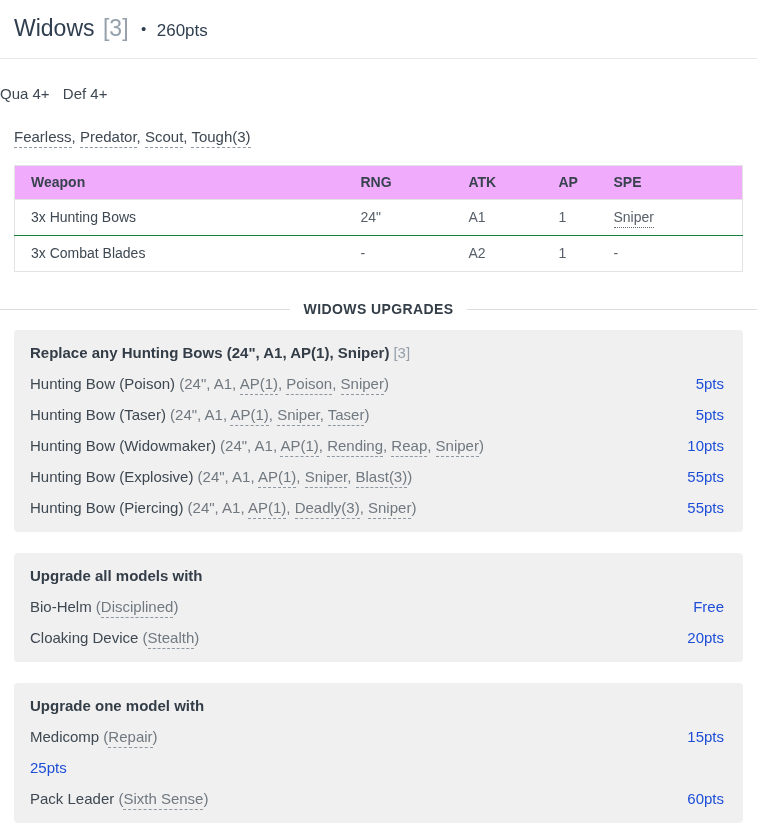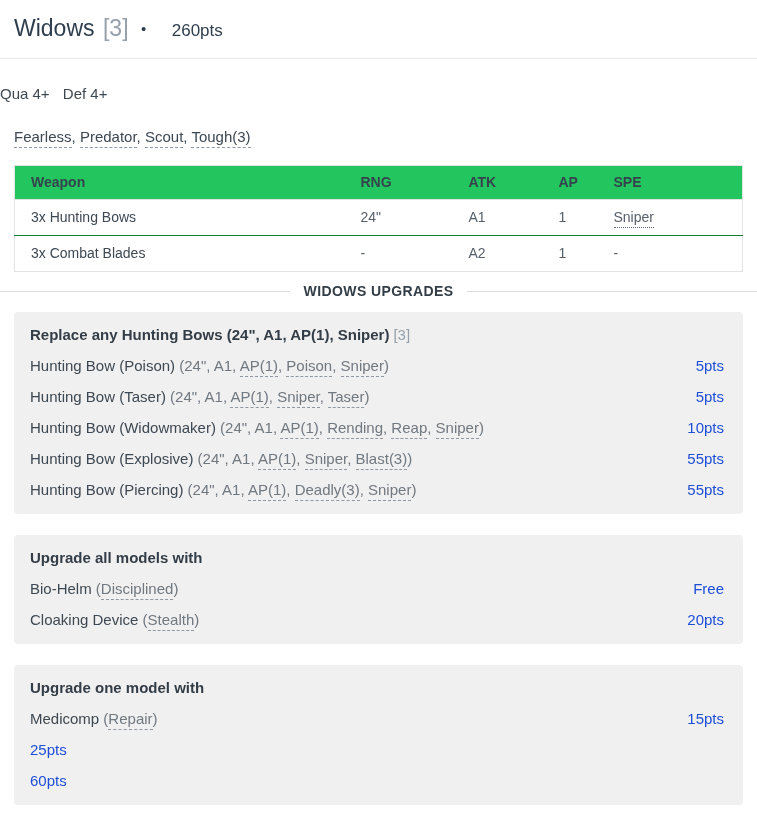--- a/index.html
+++ b/index.html
@@ -14,21 +14,21 @@
   
   .unit-header {
     padding: 13px 14px 12px;
     border-bottom: 1px solid #e8e8e8;
     line-height: 30px;
     white-space: nowrap;
   }
   .unit-name { font-size: 23px; color: #2f3e4e; }
   .unit-size-badge { font-size: 23px; color: #95a0aa; font-weight: 300; margin-left: 4px; }
   .bullet { font-size: 15px; color: #2f3e4e; margin: 0 6px 0 8px; vertical-align: 2px; }
-  .unit-points { font-size: 17px; color: #2f3e4e; margin-left: 15px; }
+  .unit-points { font-size: 17px; color: #2f3e4e; }
 
   
   .statline { margin: 26px 0 0; font-size: 15px; line-height: 18px; color: #3e4852; }
   .stat-pair { margin-right: 9px; }
 
   
   .rules-line { margin: 24px 14px 0; font-size: 15px; line-height: 19px; color: #3e4852; }
   .rule-dashed {
     border-bottom: 1px dashed #8f98a1;
     padding-bottom: 2px;
@@ -37,21 +37,21 @@
 
   
   .table-wrap { margin: 19px 14px 0; }
   table.weapons {
     width: 100%;
     border-collapse: collapse;
     border: 1px solid #e3e3e3;
     font-size: 14px;
   }
   table.weapons th {
-    background: #22c55e;
+    background: #f0abfc;
     text-align: left;
     font-weight: bold;
     color: #37424e;
     padding: 7px 10px 7px 14px;
     border-bottom: 1px solid #e3e3e3;
     line-height: 19px;
   }
   table.weapons th.first { padding-left: 16px; }
   table.weapons td {
     padding: 8px 10px 8px 14px;
@@ -61,21 +61,21 @@
   }
   table.weapons tr:last-child td { border-bottom: none; }
   table.weapons td.first { padding-left: 16px; color: #3e4852; }
   .rule-dotted {
     border-bottom: 1px dotted #5f6870;
     padding-bottom: 2px;
     cursor: pointer;
   }
 
   
-  .divider { display: flex; align-items: center; margin-top: 10px; justify-content: space-between; }
+  .divider { display: flex; align-items: center; margin-top: 28px; justify-content: space-between; }
   .divider .line { flex: 1; height: 1px; background: #dcdcdc; }
   .divider-title {
     padding: 0 14px;
     font-size: 14px;
     font-weight: bold;
     letter-spacing: 0.4px;
     color: #333d47;
     line-height: 18px;
   }
 
@@ -202,16 +202,17 @@
     <div class="upgrade-section">
       <div class="sec-title"><span class="t">Upgrade one model with</span></div>
       <div class="opt">
         <div class="opt-text"><span class="opt-label">Medicomp </span><span class="opt-detail"><span>(</span><span class="rule-dashed">Repair</span><span>)</span></span></div>
         <span class="opt-cost">15pts</span>
       </div>
       <div class="opt">
         <span class="opt-cost">25pts</span>
       </div>
       <div class="opt">
+        <div class="opt-text"><span class="opt-label">Pack Leader </span><span class="opt-detail"><span>(</span><span class="rule-dashed">Sixth Sense</span><span>)</span></span></div>
         <span class="opt-cost">60pts</span>
       </div>
     </div>
   </div>
 
 </body></html>

